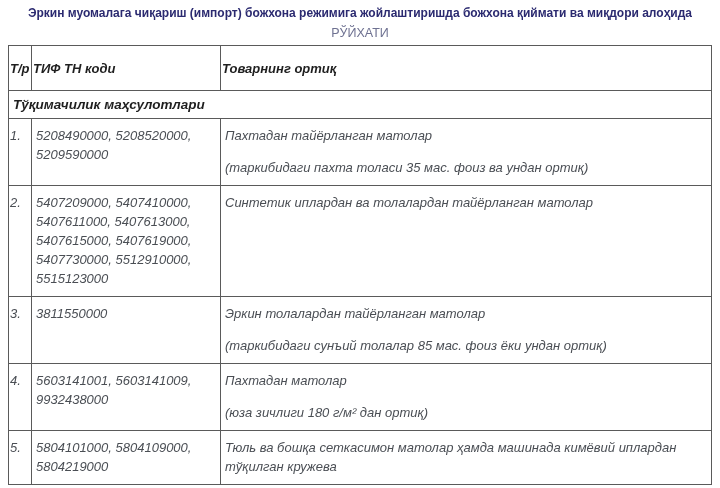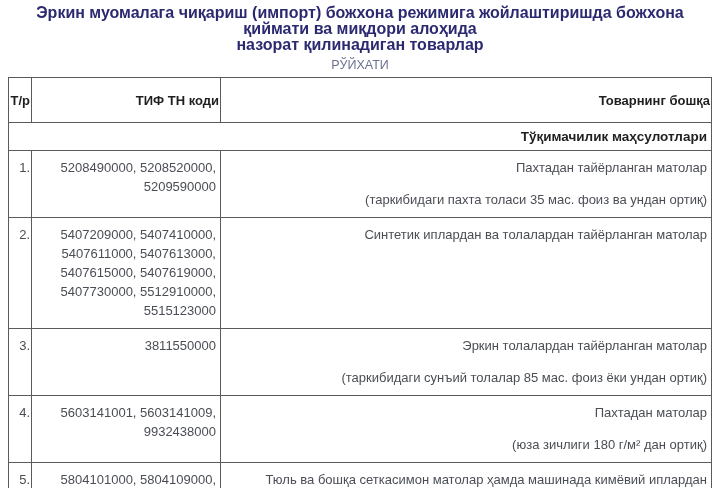--- a/index.html
+++ b/index.html
@@ -10,41 +10,42 @@
     overflow: hidden;
     font-family: "Liberation Sans", "DejaVu Sans", sans-serif;
   }
   .page { width: 720px; height: 488px; }
 
   .doc-title {
     margin: 5px 8px 0 8px;
     text-align: center;
     color: #2b2a70;
     font-weight: bold;
-    font-size: 16px;
+    font-size: 12px;
     line-height: 16px;
   }
   .doc-subtitle {
     margin-top: 5px;
     text-align: center;
     color: #6e7191;
     font-size: 12.5px;
     line-height: 15px;
   }
 
   table.goods {
     margin: 4px 8px 0 8px;
     width: 704px;
     border-collapse: collapse;
     table-layout: fixed;
   }
   th, td {
     border: 1px solid #5a5a5a;
-    text-align: right;
+    text-align: left;
     font-size: 13px;
+    font-style: italic;
   }
   th {
     color: #1f1f1f;
     font-weight: bold;
     vertical-align: middle;
     padding: 3px 1px;
     height: 45px;
     line-height: 17px;
   }
   th.th-num { overflow-wrap: break-word; word-break: break-all; }
@@ -63,35 +64,34 @@
   }
   td.num-cell { padding-left: 1px; padding-right: 1px; }
   .note { margin-top: 13px; }
 </style>
 </head>
 <body>
 
 <div class="page">
   <div class="doc-title">
     <div>Эркин муомалага чиқариш (импорт) божхона режимига жойлаштиришда божхона қиймати ва миқдори алоҳида</div>
-    <div>назорат қилинадиган товарлар</div>
   </div>
   <div class="doc-subtitle">РЎЙХАТИ</div>
 
   <table class="goods">
     <colgroup>
       <col style="width:23px">
       <col style="width:189px">
       <col>
     </colgroup>
     <thead>
       <tr>
         <th class="th-num">Т/р</th>
         <th>ТИФ ТН коди</th>
-        <th>Товарнинг бошқа</th>
+        <th>Товарнинг ортиқ</th>
       </tr>
     </thead>
     <tbody id="table-body">
       <tr class="section-row">
         <td colspan="3">Тўқимачилик маҳсулотлари</td>
       </tr>
     <tr>
           <td class="num-cell">1.</td>
           <td class="code-cell">5208490000, 5208520000, 5209590000</td>
           <td class="name-cell">

